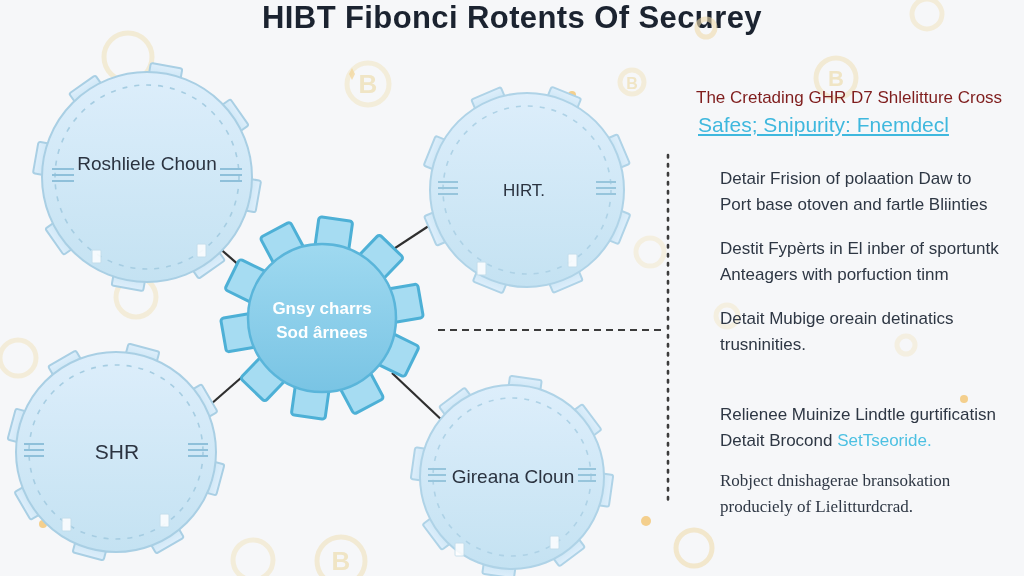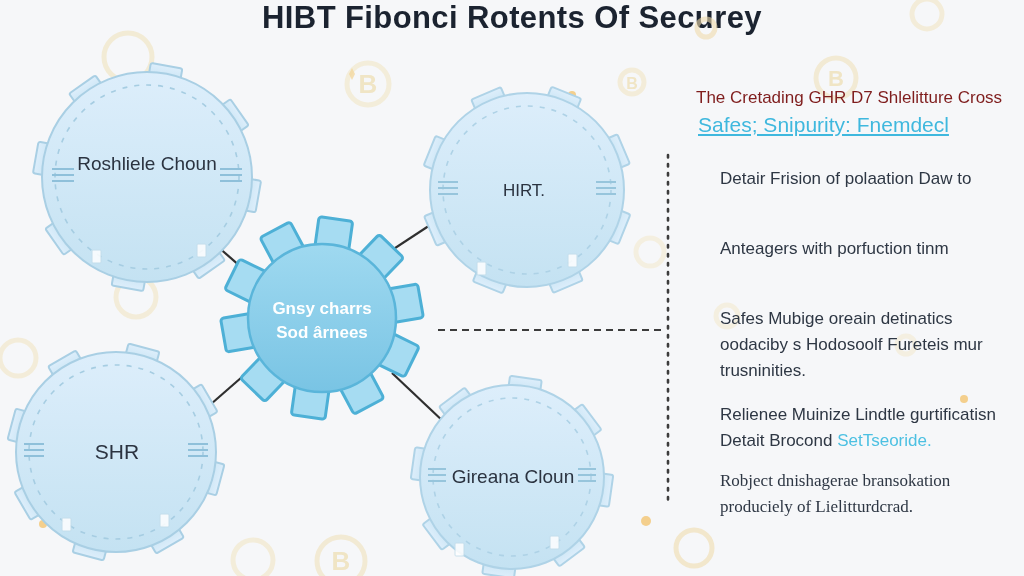--- a/index.html
+++ b/index.html
@@ -194,29 +194,30 @@
       <text class="center-label" x="322" y="338" font-size="17" text-anchor="middle">Sod ârnees</text>
     </g>
   </svg>
 
   <div class="sidebar">
     <div class="sb-h1">The Cretading GHR D7 Shlelitture Cross</div>
     <div class="sb-h2">Safes; Snipurity: Fnemdecl</div>
 
     <p class="sb-item i1">
       <span class="ln">Detair Frision of polaation Daw to</span>
+      <span class="ln">Port base otoven and fartle Bliinties</span>
     </p>
 
     <p class="sb-item i2">
+      <span class="ln">Destit Fypèrts in El inber of sportuntk</span>
       <span class="ln">Anteagers with porfuction tinm</span>
     </p>
 
     <p class="sb-item i3">
-      <span class="ln">Safes Mubige oreain detinatics</span>
-      <span class="ln">oodaciby s Hodosoolf Fureteis mur</span>
+      <span class="ln">Detait Mubige oreain detinatics</span>
       <span class="ln">trusninities.</span>
     </p>
 
     <p class="sb-item i4">
       <span class="ln">Relienee Muinize Lindtle gurtificatisn</span>
       <span class="ln"><span>Detait Brocond </span><span class="hl">SetTseoride.</span></span>
     </p>
 
     <p class="sb-item i5">
       <span class="ln">Robject dnishagerae bransokation</span>

